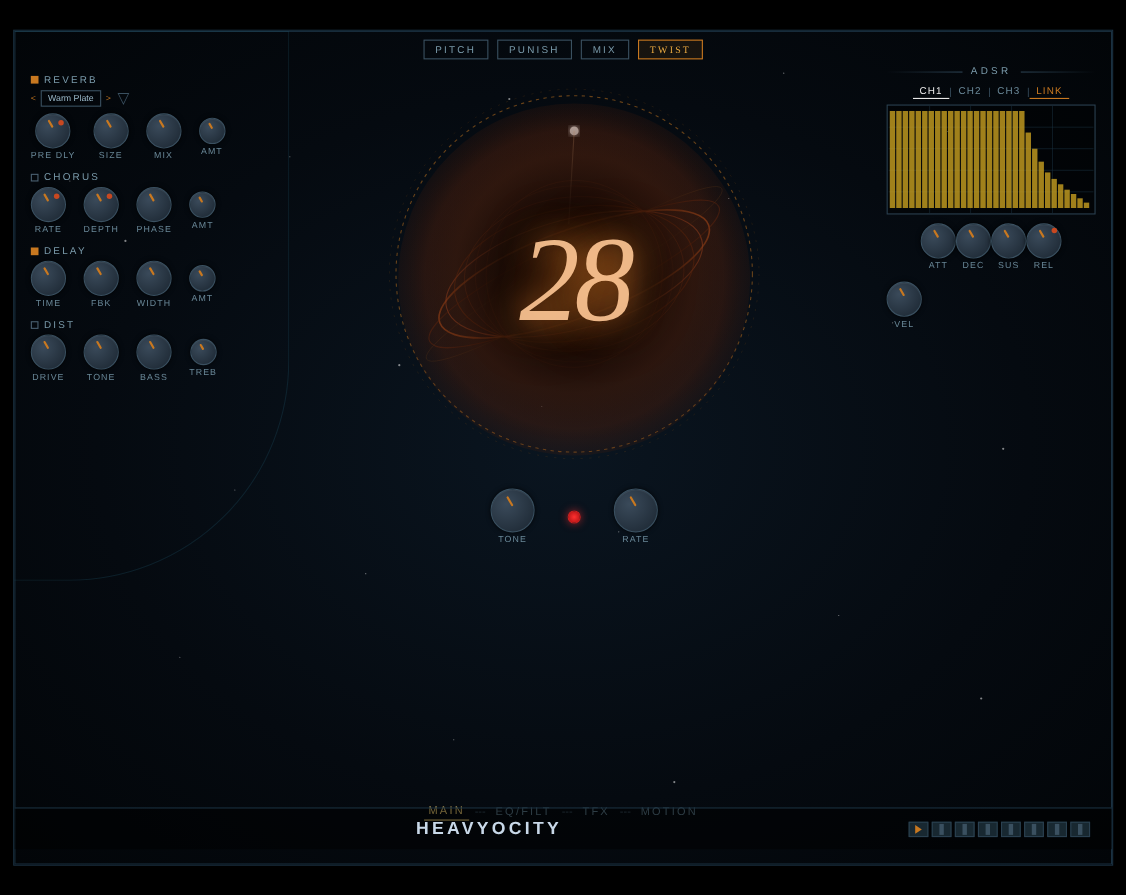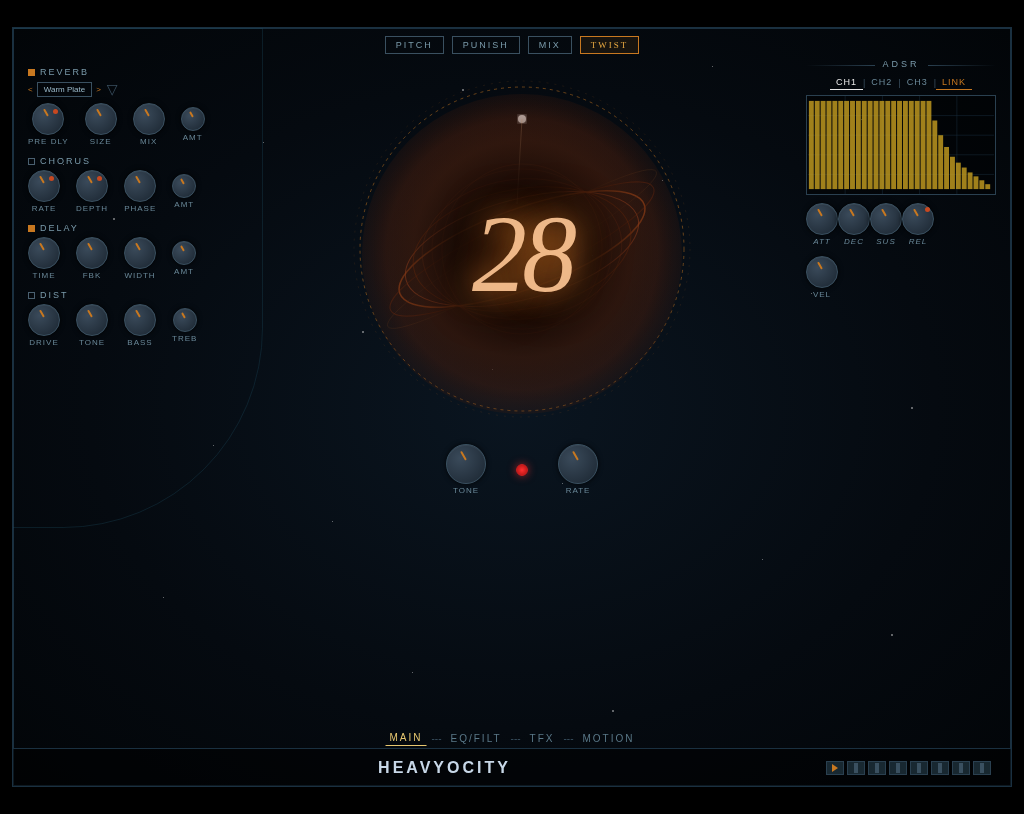--- a/index.html
+++ b/index.html
@@ -306,23 +306,22 @@
       background: rgba(0,0,0,0.4);
       border: 1px solid #2a4050;
       position: relative;
       overflow: hidden;
       margin-bottom: 8px;
     }
 
     
     .adsr-knobs-row {
       display: flex;
-      justify-content: flex-start;
+      justify-content: center;
       margin-bottom: 10px;
-      font-style: italic;
     }
 
     
     .vel-glide-row {
       display: flex;
       gap: 10px;
       align-items: flex-start;
       margin-top: 5px;
     }
     .glide-row {
@@ -352,21 +351,21 @@
     }
     .nav-tab.active {
       color: #e8c870;
       border-bottom: 1px solid #e8c870;
     }
     .nav-tab-sep { color: #3a5060; font-size: 10px; }
 
     
     .footer {
       position: absolute;
-      bottom: 0;
+      bottom: 14px;
       left: 0;
       right: 0;
       height: 38px;
       background: rgba(0,0,0,0.5);
       border-top: 1px solid #1a3040;
       display: flex;
       align-items: center;
       justify-content: space-between;
       padding: 0 20px;
       z-index: 20;

